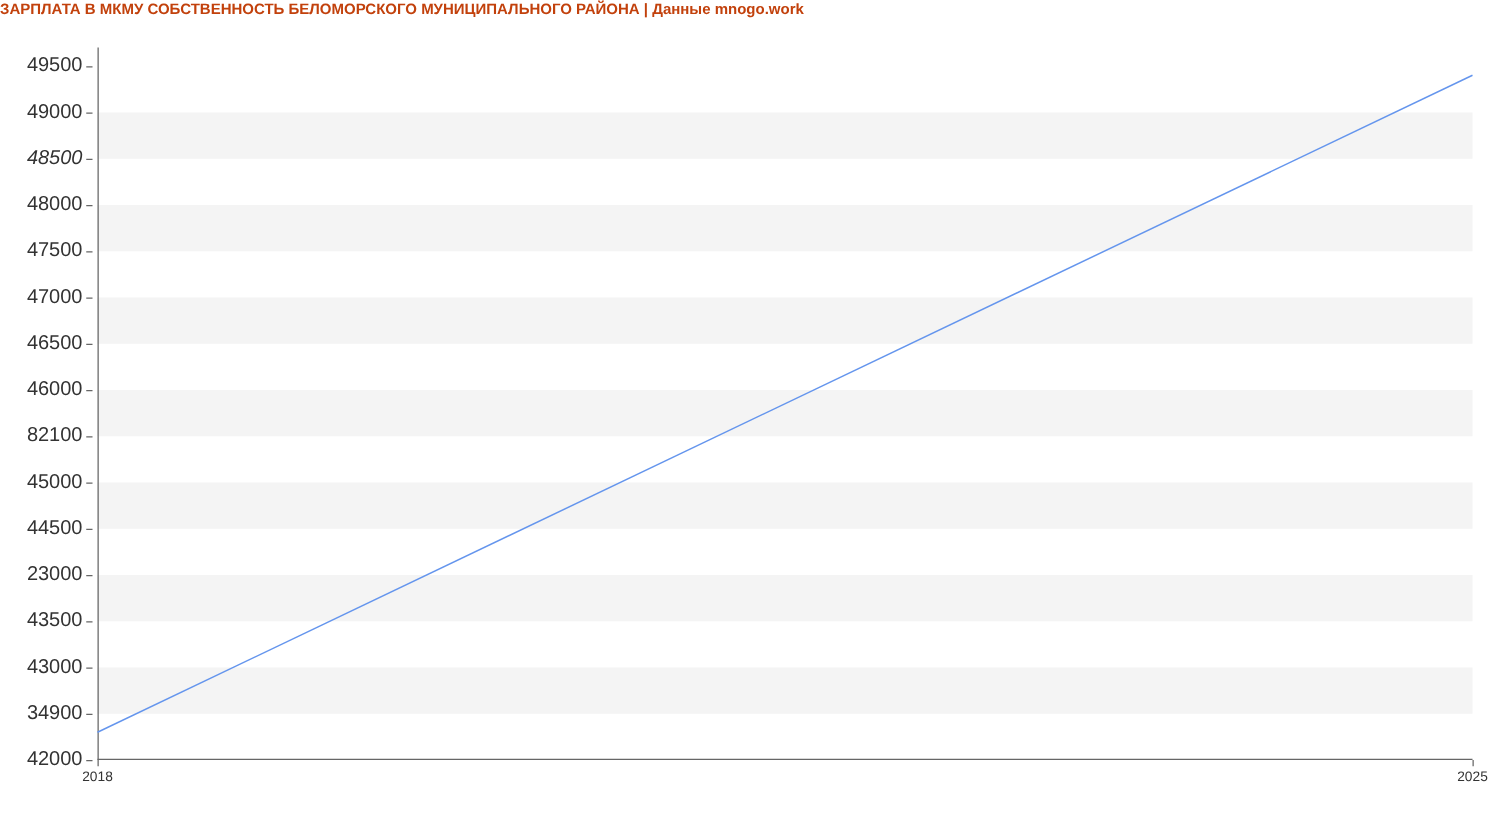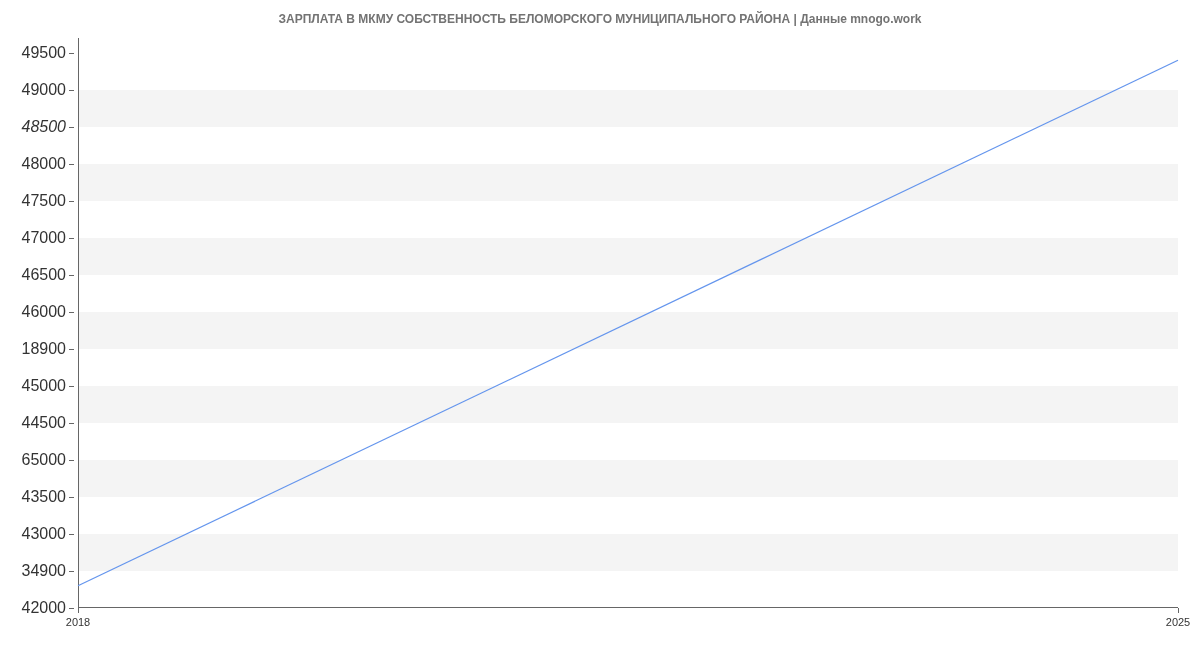--- a/index.html
+++ b/index.html
@@ -4,25 +4,23 @@
   <style>
     * { margin: 0; padding: 0; box-sizing: border-box; }
     body {
       font-family: Verdana, Geneva, sans-serif;
       background: #ffffff;
       width: 1200px;
       height: 650px;
       position: relative;
     }
     .chart-title {
-      text-align: center;
       font-size: 12px;
       font-weight: bold;
-      color: #737373;
-      padding-top: 12px;
+      color: #c2410c;
       padding-bottom: 8px;
     }
     .chart-area {
       position: absolute;
       left: 78px;
       top: 38px;
       width: 1100px;
       height: 570px;
     }
     .plot-bg {
@@ -119,27 +117,27 @@
   <div id="y-axis-container">
       <div class="y-tick" style="top: 570px;"></div>
       <div class="y-label" style="top: 570px;">42000</div>
       <div class="y-tick" style="top: 532.987px;"></div>
       <div class="y-label" style="top: 532.987px;">34900</div>
       <div class="y-tick" style="top: 495.974px;"></div>
       <div class="y-label" style="top: 495.974px; margin-left: 42px;">43000</div>
       <div class="y-tick" style="top: 458.961px;"></div>
       <div class="y-label" style="top: 458.961px;">43500</div>
       <div class="y-tick" style="top: 421.948px;"></div>
-      <div class="y-label" style="top: 421.948px;">65000</div>
+      <div class="y-label" style="top: 421.948px;">23000</div>
       <div class="y-tick" style="top: 384.935px;"></div>
       <div class="y-label" style="top: 384.935px; text-align: center;">44500</div>
       <div class="y-tick" style="top: 347.922px;"></div>
       <div class="y-label" style="top: 347.922px;">45000</div>
       <div class="y-tick" style="top: 310.909px;"></div>
-      <div class="y-label" style="top: 310.909px;">18900</div>
+      <div class="y-label" style="top: 310.909px;">82100</div>
       <div class="y-tick" style="top: 273.896px;"></div>
       <div class="y-label" style="top: 273.896px;">46000</div>
       <div class="y-tick" style="top: 236.883px;"></div>
       <div class="y-label" style="top: 236.883px;">46500</div>
       <div class="y-tick" style="top: 199.87px;"></div>
       <div class="y-label" style="top: 200px;">47000</div>
       <div class="y-tick" style="top: 162.857px;"></div>
       <div class="y-label" style="top: 162.857px;">47500</div>
       <div class="y-tick" style="top: 125.844px;"></div>
       <div class="y-label" style="top: 125.844px;">48000</div>

